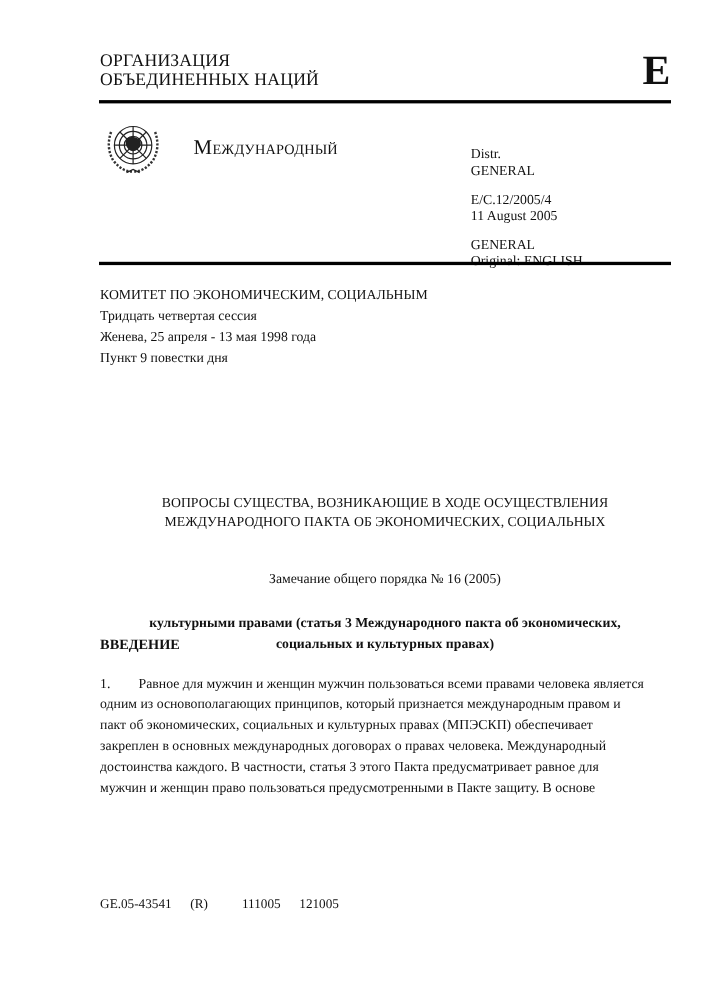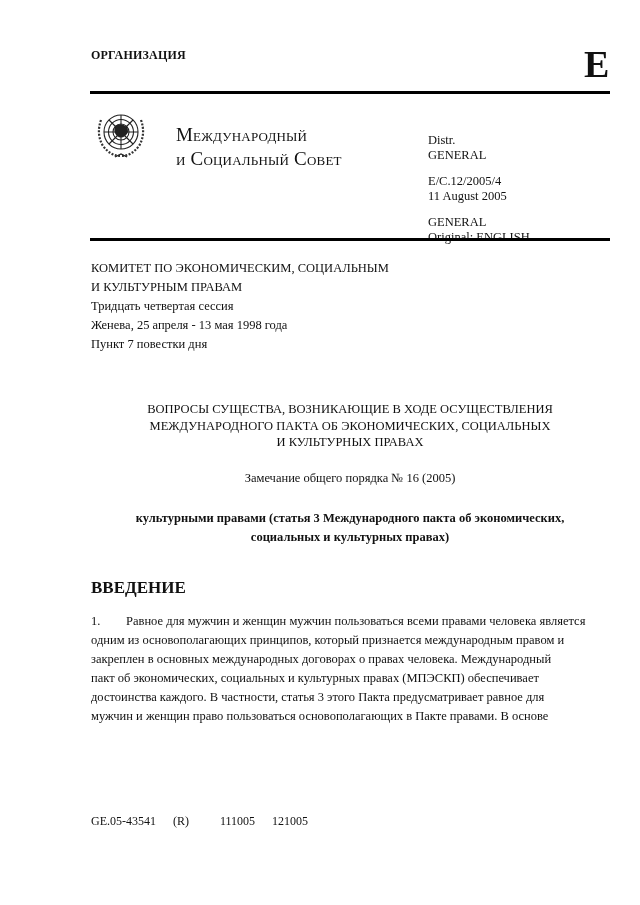--- a/index.html
+++ b/index.html
@@ -1,41 +1,42 @@
 <!DOCTYPE html>
 <html><head>
 <meta charset="utf-8">
 <style>
   html, body { margin: 0; padding: 0; background: #ffffff; }
   body { width: 640px; height: 905px; position: relative; overflow: hidden;
          font-family: "Liberation Serif", "DejaVu Serif", serif; color: #111; }
   .abs { position: absolute; }
-  .org { left: 91px; top: 47px; font-weight: bold; font-size: 12px; line-height: 17px; letter-spacing: 0.2px; }
+  .org { left: 91px; top: 47px; font-weight: normal; font-size: 16px; line-height: 17px; letter-spacing: 0.2px; }
   .bigE { left: 584px; top: 44px; font-weight: bold; font-size: 38px; line-height: 40px; }
   .rule { position: absolute; left: 90px; width: 520px; height: 3px; background: #000; }
   .emblem { left: 93px; top: 106px; width: 56px; height: 56px; }
   .council { left: 176px; top: 123px; font-size: 19px; line-height: 24px; font-variant: small-caps; letter-spacing: 0.2px; }
   .distr { left: 428px; top: 103px; font-size: 12.5px; line-height: 14.5px; margin-top: 30px; }
   .distr .gap { height: 12px; }
   .committee { left: 91px; top: 259px; font-size: 12.5px; line-height: 19px; }
-  .title-block { left: 90px; width: 520px; text-align: center; }
+  .title-block { left: 90px; width: 520px; text-align: center; margin-top: 48px; }
   .topic { top: 401px; font-size: 12.5px; line-height: 16.5px; }
   .gc { top: 471px; font-size: 12.5px; font-weight: normal; }
   .subtitle { top: 509px; font-size: 12.5px; line-height: 19px; font-weight: bold; }
-  .intro { left: 91px; top: 578px; font-size: 17px; font-weight: bold; }
+  .intro { left: 91px; top: 578px; font-size: 13px; font-weight: bold; }
   .para { left: 91px; top: 612px; width: 520px; font-size: 12.5px; line-height: 19px; }
   .para .num { display: inline-block; width: 35px; }
   .footer { left: 91px; top: 814px; font-size: 12px; word-spacing: 0; }
   .footer span { margin-right: 14px; }
 </style>
 </head>
 <body>
 
 <div class="abs org">
   <div>ОРГАНИЗАЦИЯ</div>
+  <div>ОБЪЕДИНЕННЫХ НАЦИЙ</div>
 </div>
 
 <div class="abs bigE">E</div>
 
 <div class="rule" style="top:91px;"></div>
 
 <div class="abs emblem">
   <svg width="56" height="56" viewBox="0 0 56 56">
     <g fill="none" stroke="#222" stroke-width="1.1">
       <circle cx="28" cy="26" r="17"></circle>
@@ -51,66 +52,63 @@
     <g fill="none" stroke="#333" stroke-width="2.2" stroke-dasharray="2 1.5">
       <path d="M8 14 Q3 28 10 40 Q18 50 27 50"></path>
       <path d="M48 14 Q53 28 46 40 Q38 50 29 50"></path>
     </g>
     <path d="M22 51 L28 48 L34 51" fill="none" stroke="#222" stroke-width="1.2"></path>
   </svg>
 </div>
 
 <div class="abs council">
   <div>Международный</div>
-  <div>и Социальный Совет</div>
 </div>
 
 <div class="abs distr">
   <div>Distr.</div>
   <div>GENERAL</div>
   <div class="gap"></div>
   <div>E/C.12/2005/4</div>
   <div>11 August 2005</div>
   <div class="gap"></div>
   <div>GENERAL</div>
   <div>Original:  ENGLISH</div>
 </div>
 
 <div class="rule" style="top:238px;"></div>
 
 <div class="abs committee">
   <div>КОМИТЕТ ПО ЭКОНОМИЧЕСКИМ, СОЦИАЛЬНЫМ</div>
-  <div>И КУЛЬТУРНЫМ ПРАВАМ</div>
   <div>Тридцать четвертая сессия</div>
   <div>Женева, 25 апреля - 13 мая 1998 года</div>
-  <div>Пункт 7 повестки дня</div>
+  <div>Пункт 9 повестки дня</div>
 </div>
 
 <div class="abs title-block topic">
   <div>ВОПРОСЫ СУЩЕСТВА, ВОЗНИКАЮЩИЕ В ХОДЕ ОСУЩЕСТВЛЕНИЯ</div>
   <div>МЕЖДУНАРОДНОГО ПАКТА ОБ ЭКОНОМИЧЕСКИХ, СОЦИАЛЬНЫХ</div>
-  <div>И КУЛЬТУРНЫХ ПРАВАХ</div>
 </div>
 
 <div class="abs title-block gc">Замечание общего порядка № 16 (2005)</div>
 
 <div class="abs title-block subtitle">
   <div>культурными правами (статья 3 Международного пакта об экономических,</div>
   <div>социальных и культурных правах)</div>
 </div>
 
 <div class="abs intro">ВВЕДЕНИЕ</div>
 
 <div class="abs para">
   <div><span class="num">1.</span><span>Равное для мужчин и женщин мужчин пользоваться всеми правами человека является</span></div>
   <div>одним из основополагающих принципов, который признается международным правом и</div>
+  <div>пакт об экономических, социальных и культурных правах (МПЭСКП) обеспечивает</div>
   <div>закреплен в основных международных договорах о правах человека.  Международный</div>
-  <div>пакт об экономических, социальных и культурных правах (МПЭСКП) обеспечивает</div>
   <div>достоинства каждого.  В частности, статья 3 этого Пакта предусматривает равное для</div>
-  <div>мужчин и женщин право пользоваться основополагающих в Пакте правами.  В основе</div>
+  <div>мужчин и женщин право пользоваться предусмотренными в Пакте защиту.  В основе</div>
 </div>
 
 <div class="abs footer">
   <span>GE.05-43541</span>
   <span style="margin-right:28px;">(R)</span>
   <span>111005</span>
   <span>121005</span>
 </div>
 
 </body></html>

